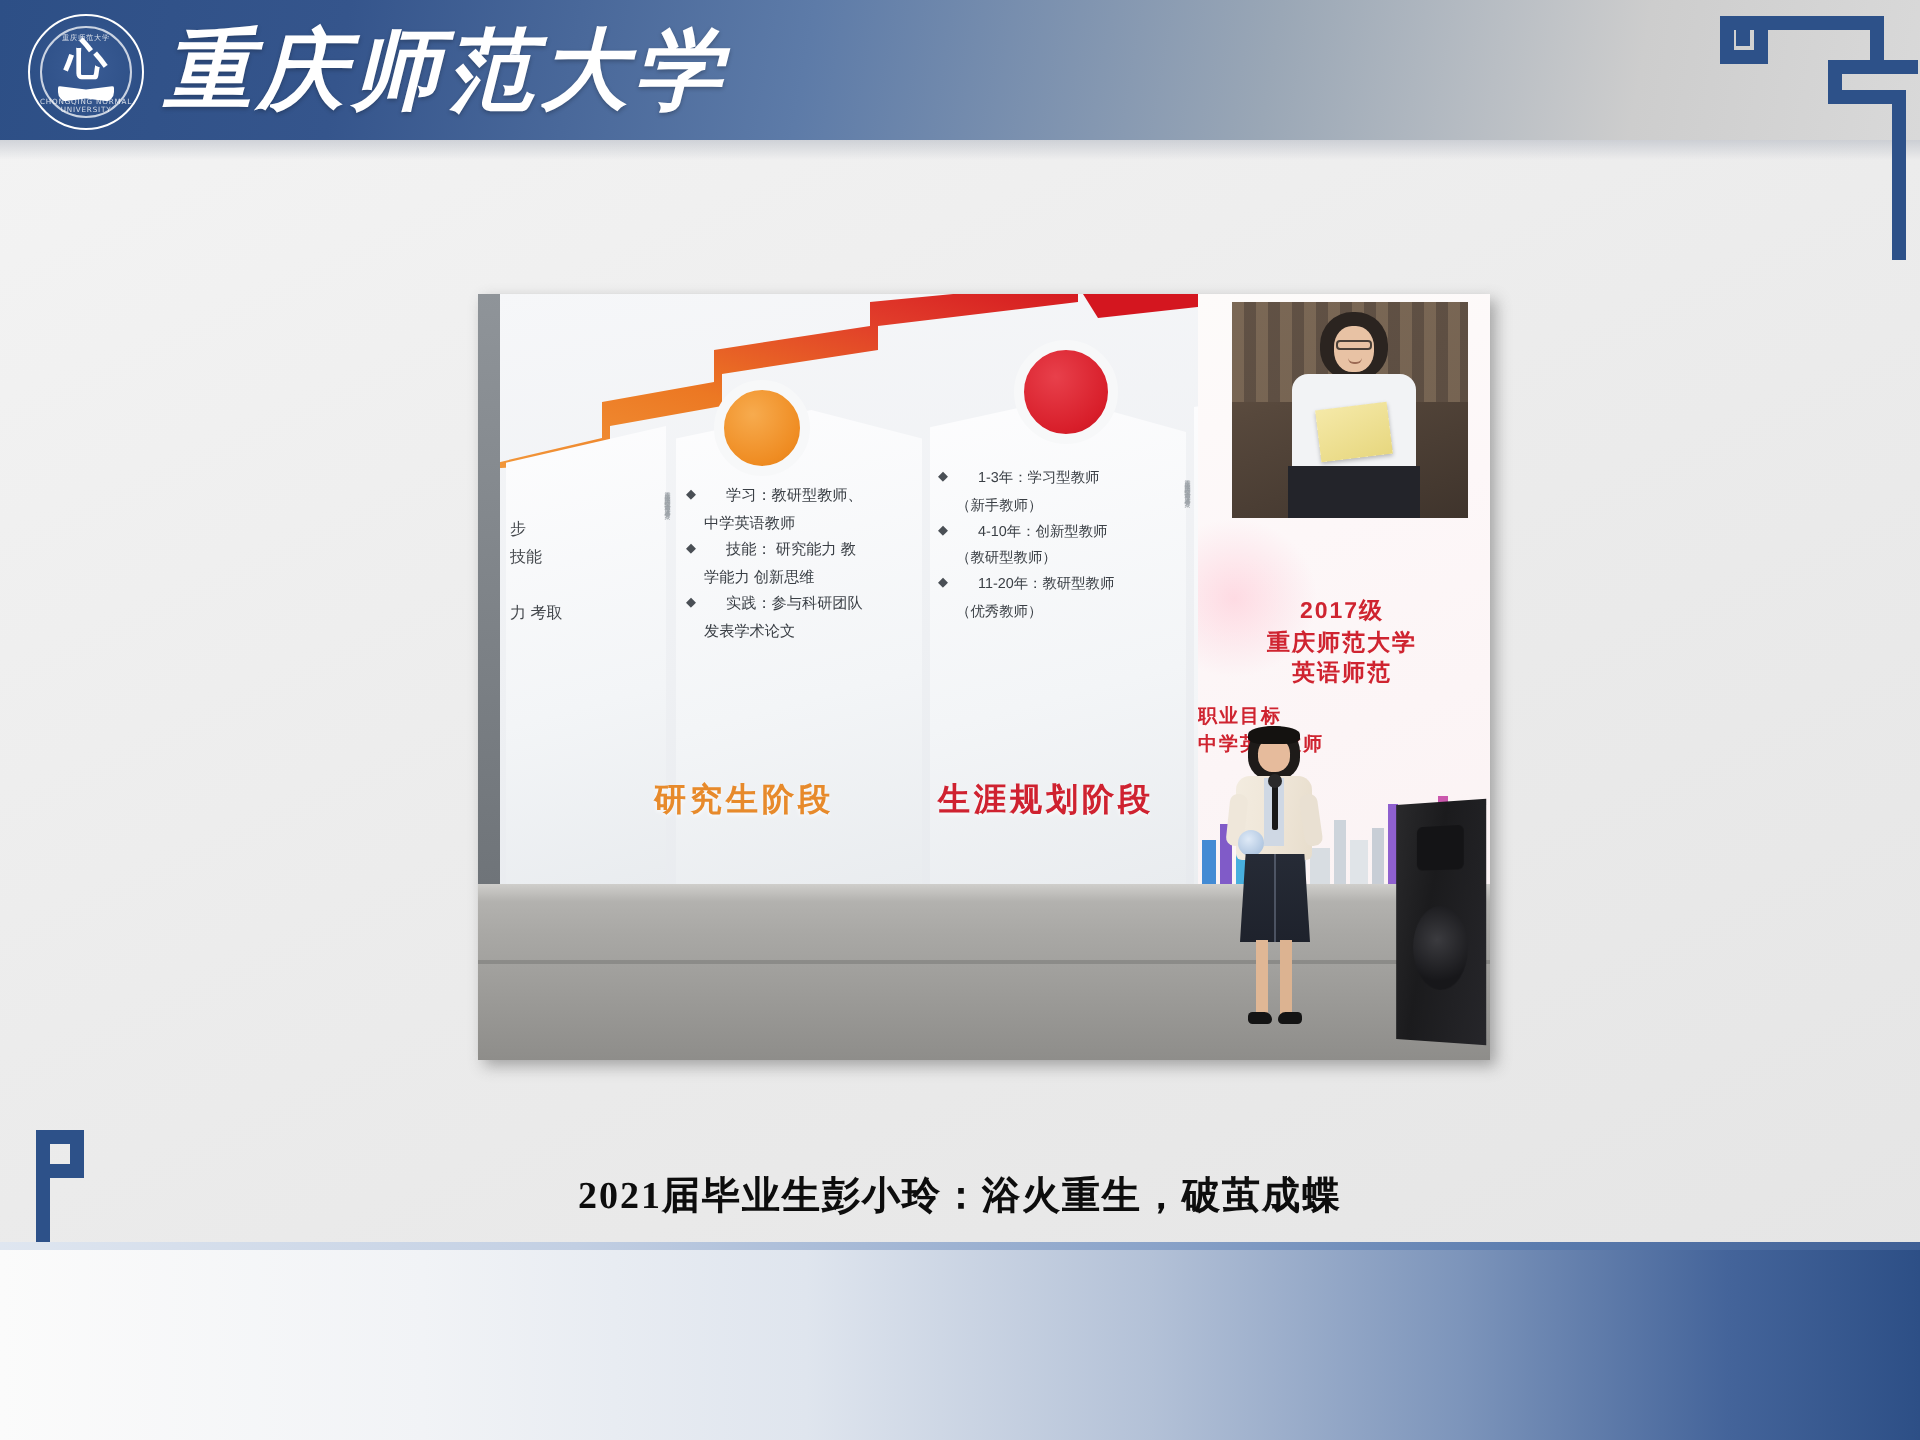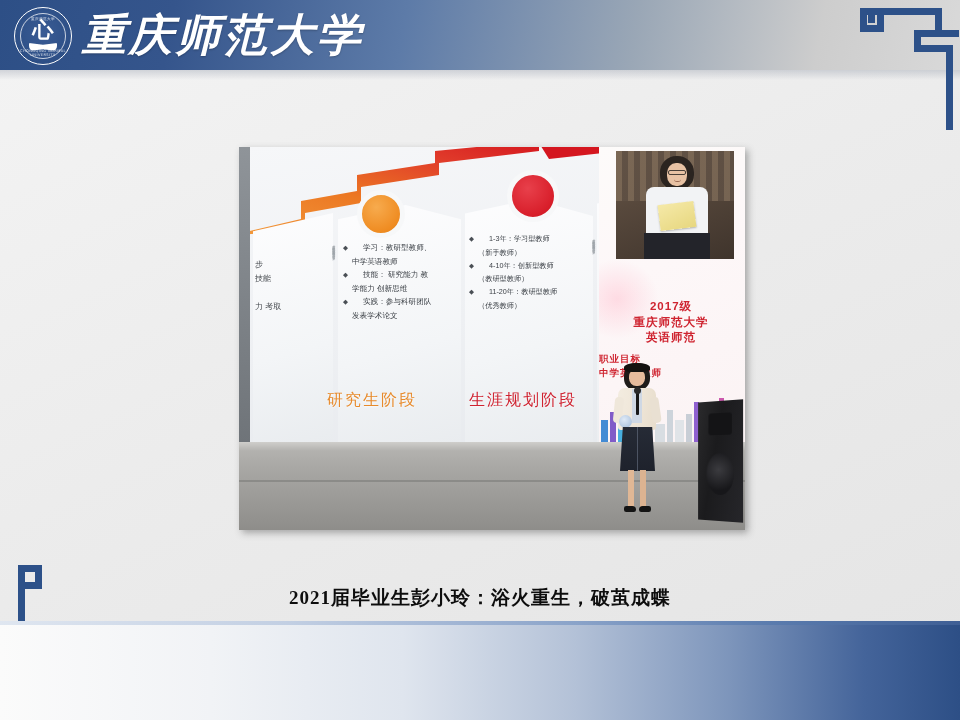--- a/index.html
+++ b/index.html
@@ -161,21 +161,21 @@
   .bullets-b { left:104px; top:95px; width:116px; font-size:7.6px; }
   .bullets-c { left:230px; top:86px; width:122px; font-size:7.2px; }
   .bullets-a { left:16px;  top:112px; width:76px; font-size:8px; color:#44484d; }
   .bullet-row { display:flex; gap:15px; margin-bottom:1.5px; }
   .dia { color:#4a4f55; font-size:6.5px; line-height:1.9; }
   .bullet-txt { flex:1; }
   .sub { padding-left:9px; }
 
   .stage-label {
     position:absolute; font-family:"Liberation Serif", serif;
-    font-weight:400; font-size:16px; letter-spacing:2px;
+    font-weight:700; font-size:16px; letter-spacing:2px;
   }
   .stage-orange { left:88px;  top:243px; color:#e78a2b;
                   text-shadow:0 1px 2px rgba(255,255,255,.8); }
   .stage-red    { left:230px; top:243px; color:#cf2230;
                   text-shadow:0 1px 2px rgba(255,255,255,.8); }
 
   .vstrip {
     position:absolute; font-size:3px; color:#9aa0a6; line-height:1.25;
     writing-mode:vertical-rl; letter-spacing:.5px;
   }

